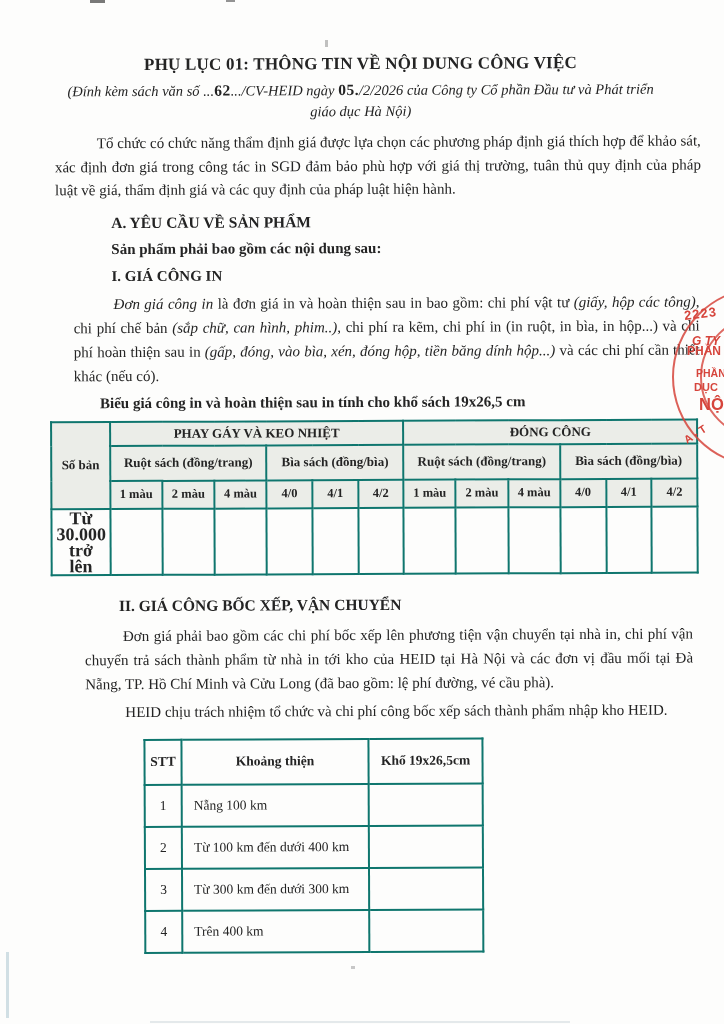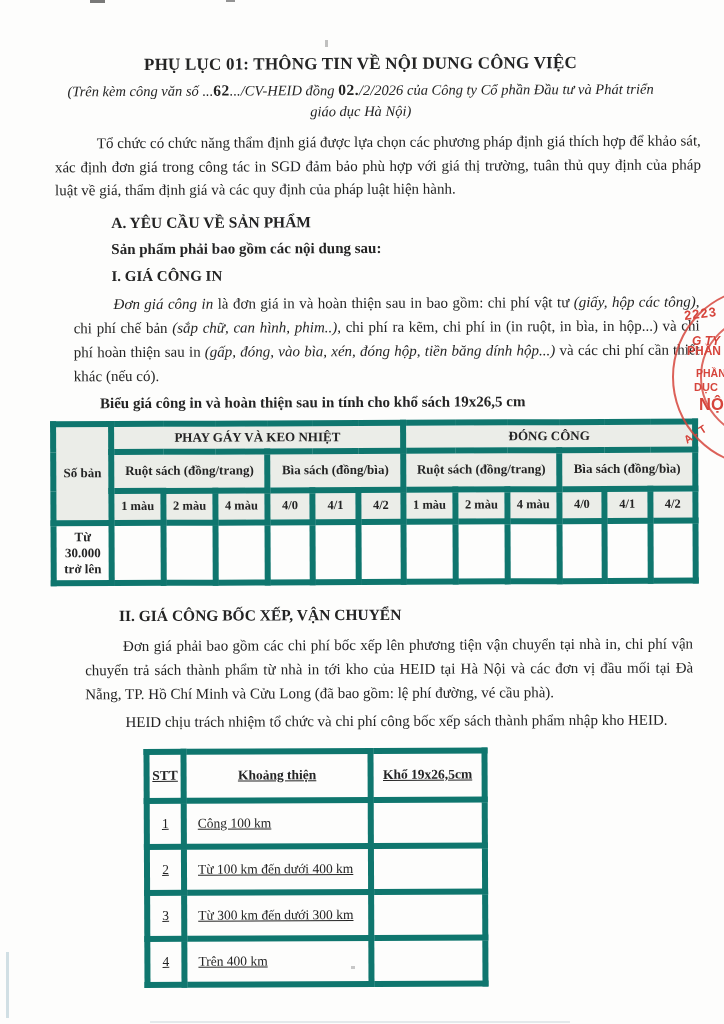--- a/index.html
+++ b/index.html
@@ -47,45 +47,45 @@
     margin:7px 24px 0 74px;
     text-indent:40px;
     text-align:justify;
     font-size:15px;line-height:24px;
   }
   .caption{margin:7px 0 0 100px;font-weight:bold;font-size:15px;}
   .lead-bi{font-weight:normal;font-style:italic;}
   .it{font-style:italic;}
 
   table{border-collapse:collapse;table-layout:fixed;}
-  td{border:6px solid #0f766e;overflow:hidden;margin-top:45px;}
+  td{border:2px solid #0f766e;overflow:hidden;margin-top:45px;}
 
   .t1{margin:9px 0 0 50px;width:648px;font-size:12.5px;}
   .t1{border:2px solid #2c2c2c;}
   .t1 td{text-align:center;vertical-align:middle;font-weight:bold;padding:0 1px;}
   .t1 .hdr{background:#ebede8;}
   .t1 .r1 td{height:22px;font-size:13px;}
   .t1 .r2 td{height:33px;font-size:13px;}
   .t1 .r3 td{height:26px;}
   .t1 .rd td{height:54px;background:#fdfdfc;}
-  .t1 .lbl{font-size:13px;line-height:16px;padding:0 4px;background:#fdfdfc;}
+  .t1 .lbl{font-size:18px;line-height:16px;padding:0 4px;background:#fdfdfc;}
 
   .h-ii{margin:21px 0 0 118px;font-weight:bold;font-size:15.5px;}
   .p-ii1{
     margin:9px 32px 0 84px;
     text-indent:38px;text-align:justify;
     font-size:15px;line-height:24px;
   }
   .p-ii2{
     margin:4px 32px 0 86px;
     text-indent:38px;text-align:justify;
     font-size:15px;line-height:24px;
   }
   .t2{margin:15px 0 0 142px;width:338px;font-size:13.5px;border:1.5px solid #2c2c2c;}
-  .t2 td{vertical-align:middle;text-decoration:underline;}
+  .t2 td{vertical-align:middle;}
   .t2 .hr td{height:41px;font-weight:bold;text-align:center;}
   .t2 .dr td{height:38px;}
   .t2 .c-stt{text-align:center;}
   .t2 .c-range{padding-left:11px;text-align:left;}
 
   
   .stamp{position:absolute;top:0;left:0;width:724px;height:1024px;pointer-events:none;}
   .stamp *{position:absolute;color:#d6453c;font-family:"Liberation Sans","DejaVu Sans",sans-serif;font-weight:bold;}
   .arc-outer{left:672px;top:287px;width:176px;height:176px;border:2.5px solid #d6453c;border-radius:50%;opacity:.85;}
   .arc-inner{left:700px;top:315px;width:120px;height:120px;border:2px solid #d6453c;border-radius:50%;opacity:.8;}
@@ -107,21 +107,21 @@
   .edge-bottom{position:absolute;left:150px;top:1021px;width:420px;height:2px;background:#dde3e6;opacity:.8;}
 </style>
 </head>
 <body>
 
 <div class="page">
   <div class="content">
 
     <div class="title">PHỤ LỤC 01: THÔNG TIN VỀ NỘI DUNG CÔNG VIỆC</div>
 
-    <div class="subtitle"><span>(Trên kèm công văn số ...</span><span class="hand">62</span><span>.../CV-HEID đồng </span><span class="hand">02.</span><span>/2/2026 của Công ty Cổ phần Đầu tư và Phát triển giáo dục Hà Nội)</span></div>
+    <div class="subtitle"><span>(Đính kèm sách văn số ...</span><span class="hand">62</span><span>.../CV-HEID ngày </span><span class="hand">05.</span><span>/2/2026 của Công ty Cổ phần Đầu tư và Phát triển giáo dục Hà Nội)</span></div>
 
     <p class="p-intro">Tổ chức có chức năng thẩm định giá được lựa chọn các phương pháp định giá thích hợp để khảo sát, xác định đơn giá trong công tác in SGD đảm bảo phù hợp với giá thị trường, tuân thủ quy định của pháp luật về giá, thẩm định giá và các quy định của pháp luật hiện hành.</p>
 
     <div class="h-a">A. YÊU CẦU VỀ SẢN PHẨM</div>
     <div class="h-sub">Sản phẩm phải bao gồm các nội dung sau:</div>
     <div class="h-i">I. GIÁ CÔNG IN</div>
 
     <p class="p-i"><span class="lead-bi">Đơn giá công in</span><span> là đơn giá in và hoàn thiện sau in bao gồm: chi phí vật tư </span><span class="it">(giấy, hộp các tông)</span><span>, chi phí chế bản </span><span class="it">(sắp chữ, can hình, phim..)</span><span>, chi phí ra kẽm, chi phí in (in ruột, in bìa, in hộp...) và chi phí hoàn thiện sau in </span><span class="it">(gấp, đóng, vào bìa, xén, đóng hộp, tiền băng dính hộp...)</span><span> và các chi phí cần thiết khác (nếu có).</span></p>
 
     <div class="caption">Biểu giá công in và hoàn thiện sau in tính cho khổ sách 19x26,5 cm</div>
@@ -197,21 +197,21 @@
           <col style="width:114px">
       </colgroup>
       <tbody>
           <tr class="hr">
         <td>STT</td>
         <td>Khoảng thiện</td>
         <td>Khổ 19x26,5cm</td>
       </tr>
       <tr class="dr">
         <td class="c-stt">1</td>
-        <td class="c-range">Công 100 km</td>
+        <td class="c-range">Nẵng 100 km</td>
         <td></td>
       </tr>
       <tr class="dr">
         <td class="c-stt">2</td>
         <td class="c-range">Từ 100 km đến dưới 400 km</td>
         <td></td>
       </tr>
       <tr class="dr">
         <td class="c-stt">3</td>
         <td class="c-range">Từ 300 km đến dưới 300 km</td>

